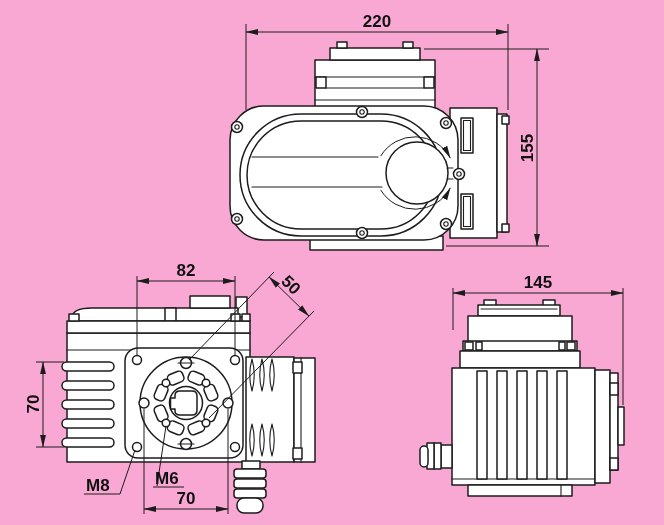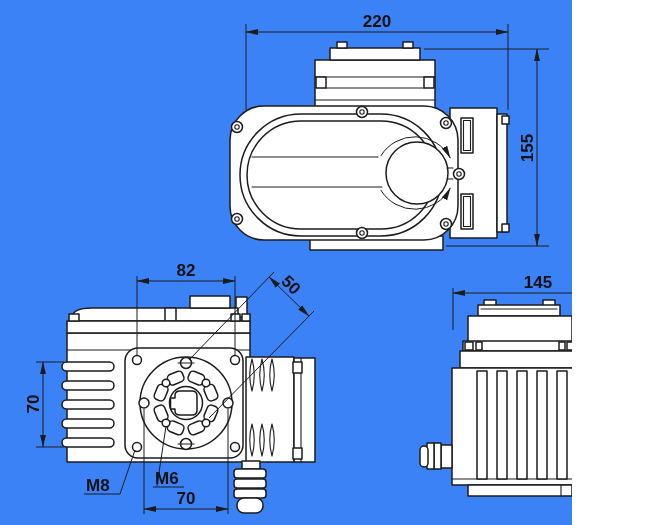--- a/index.html
+++ b/index.html
@@ -1,17 +1,17 @@
 <!DOCTYPE html>
 <html><head>
 <meta charset="utf-8">
 <style>
   html,body{margin:0;padding:0;background:#ffffff;}
   .stage{
-    width:572px;height:525px;position:relative;background:#3b82f6;overflow:hidden;
+    width:664px;height:525px;position:relative;background:#f9a8d4;overflow:hidden;
     font-family:"Liberation Sans", sans-serif;
     text-align:center;
   }
   svg{display:block;}
   .o{fill:#ffffff;stroke:#1c1c1c;stroke-width:1.5;stroke-linejoin:round;}
   .l{fill:none;stroke:#1c1c1c;stroke-width:1.5;stroke-linejoin:round;stroke-linecap:round;}
   .thin{stroke-width:1.1;}
   .d{fill:none;stroke:#1c1c1c;stroke-width:1;stroke-linecap:butt;}
   .t{font:600 17px "Liberation Sans", sans-serif;fill:#111111;}
   .tm{text-anchor:middle;}

